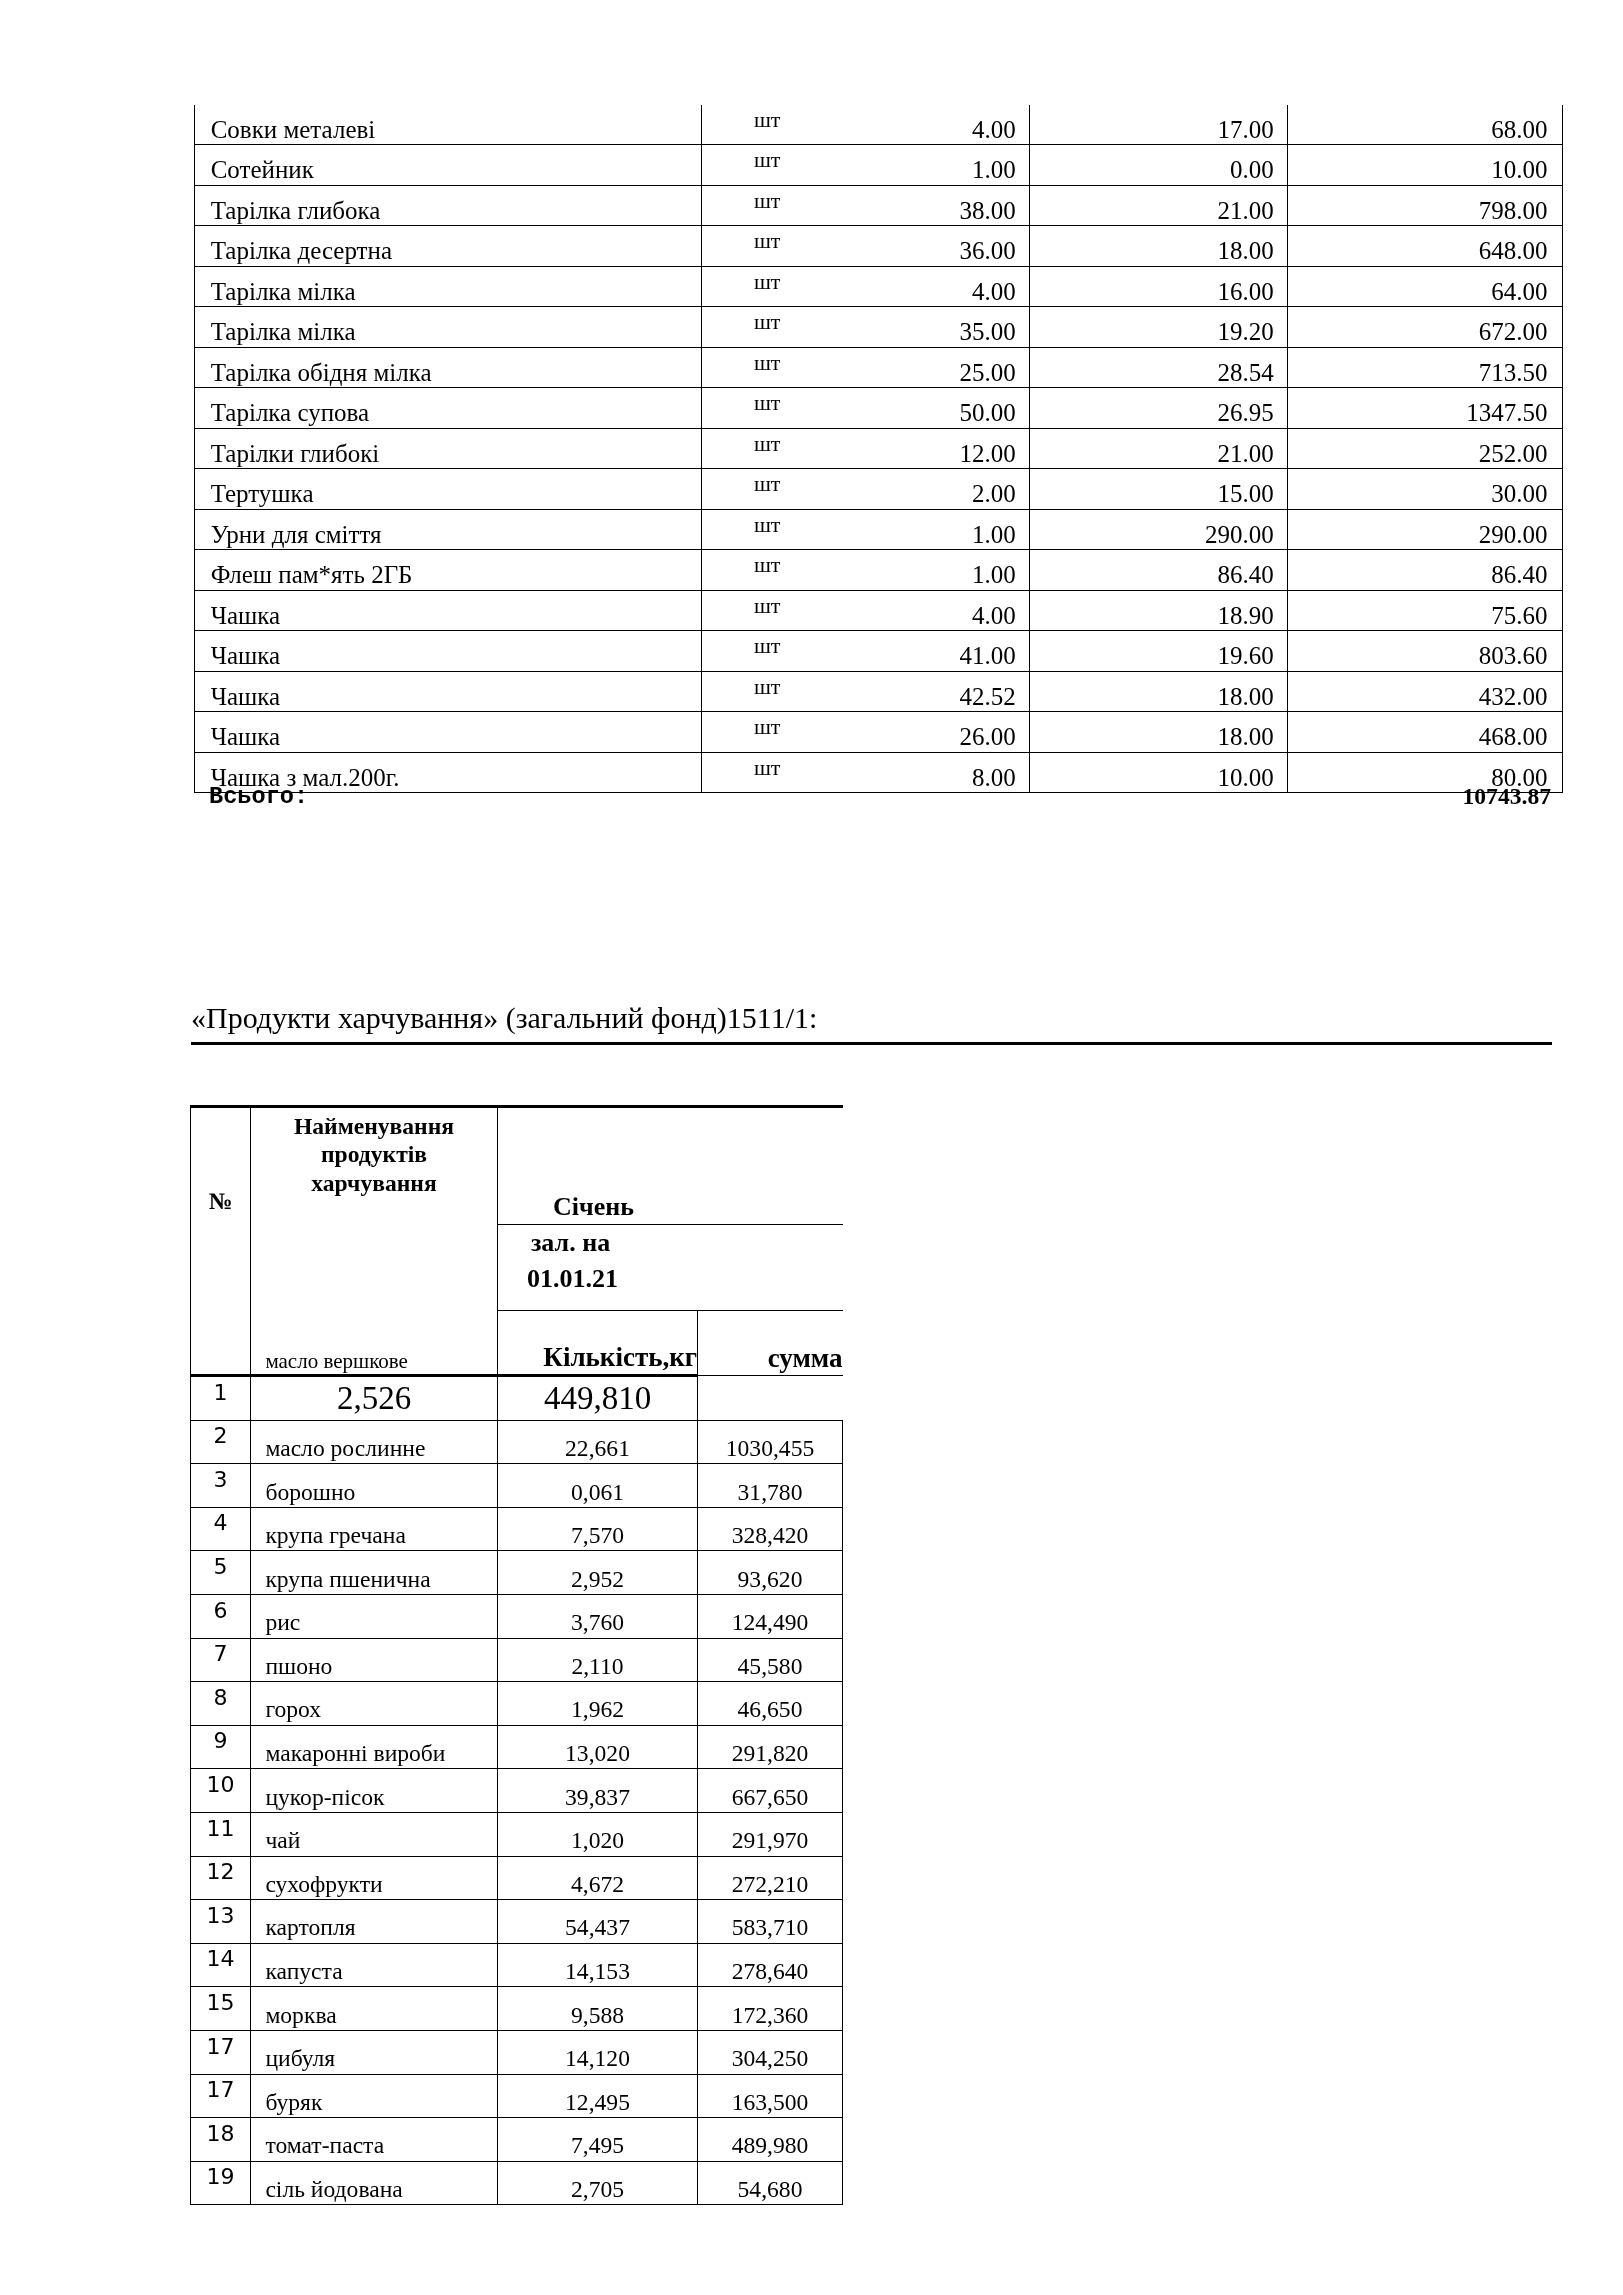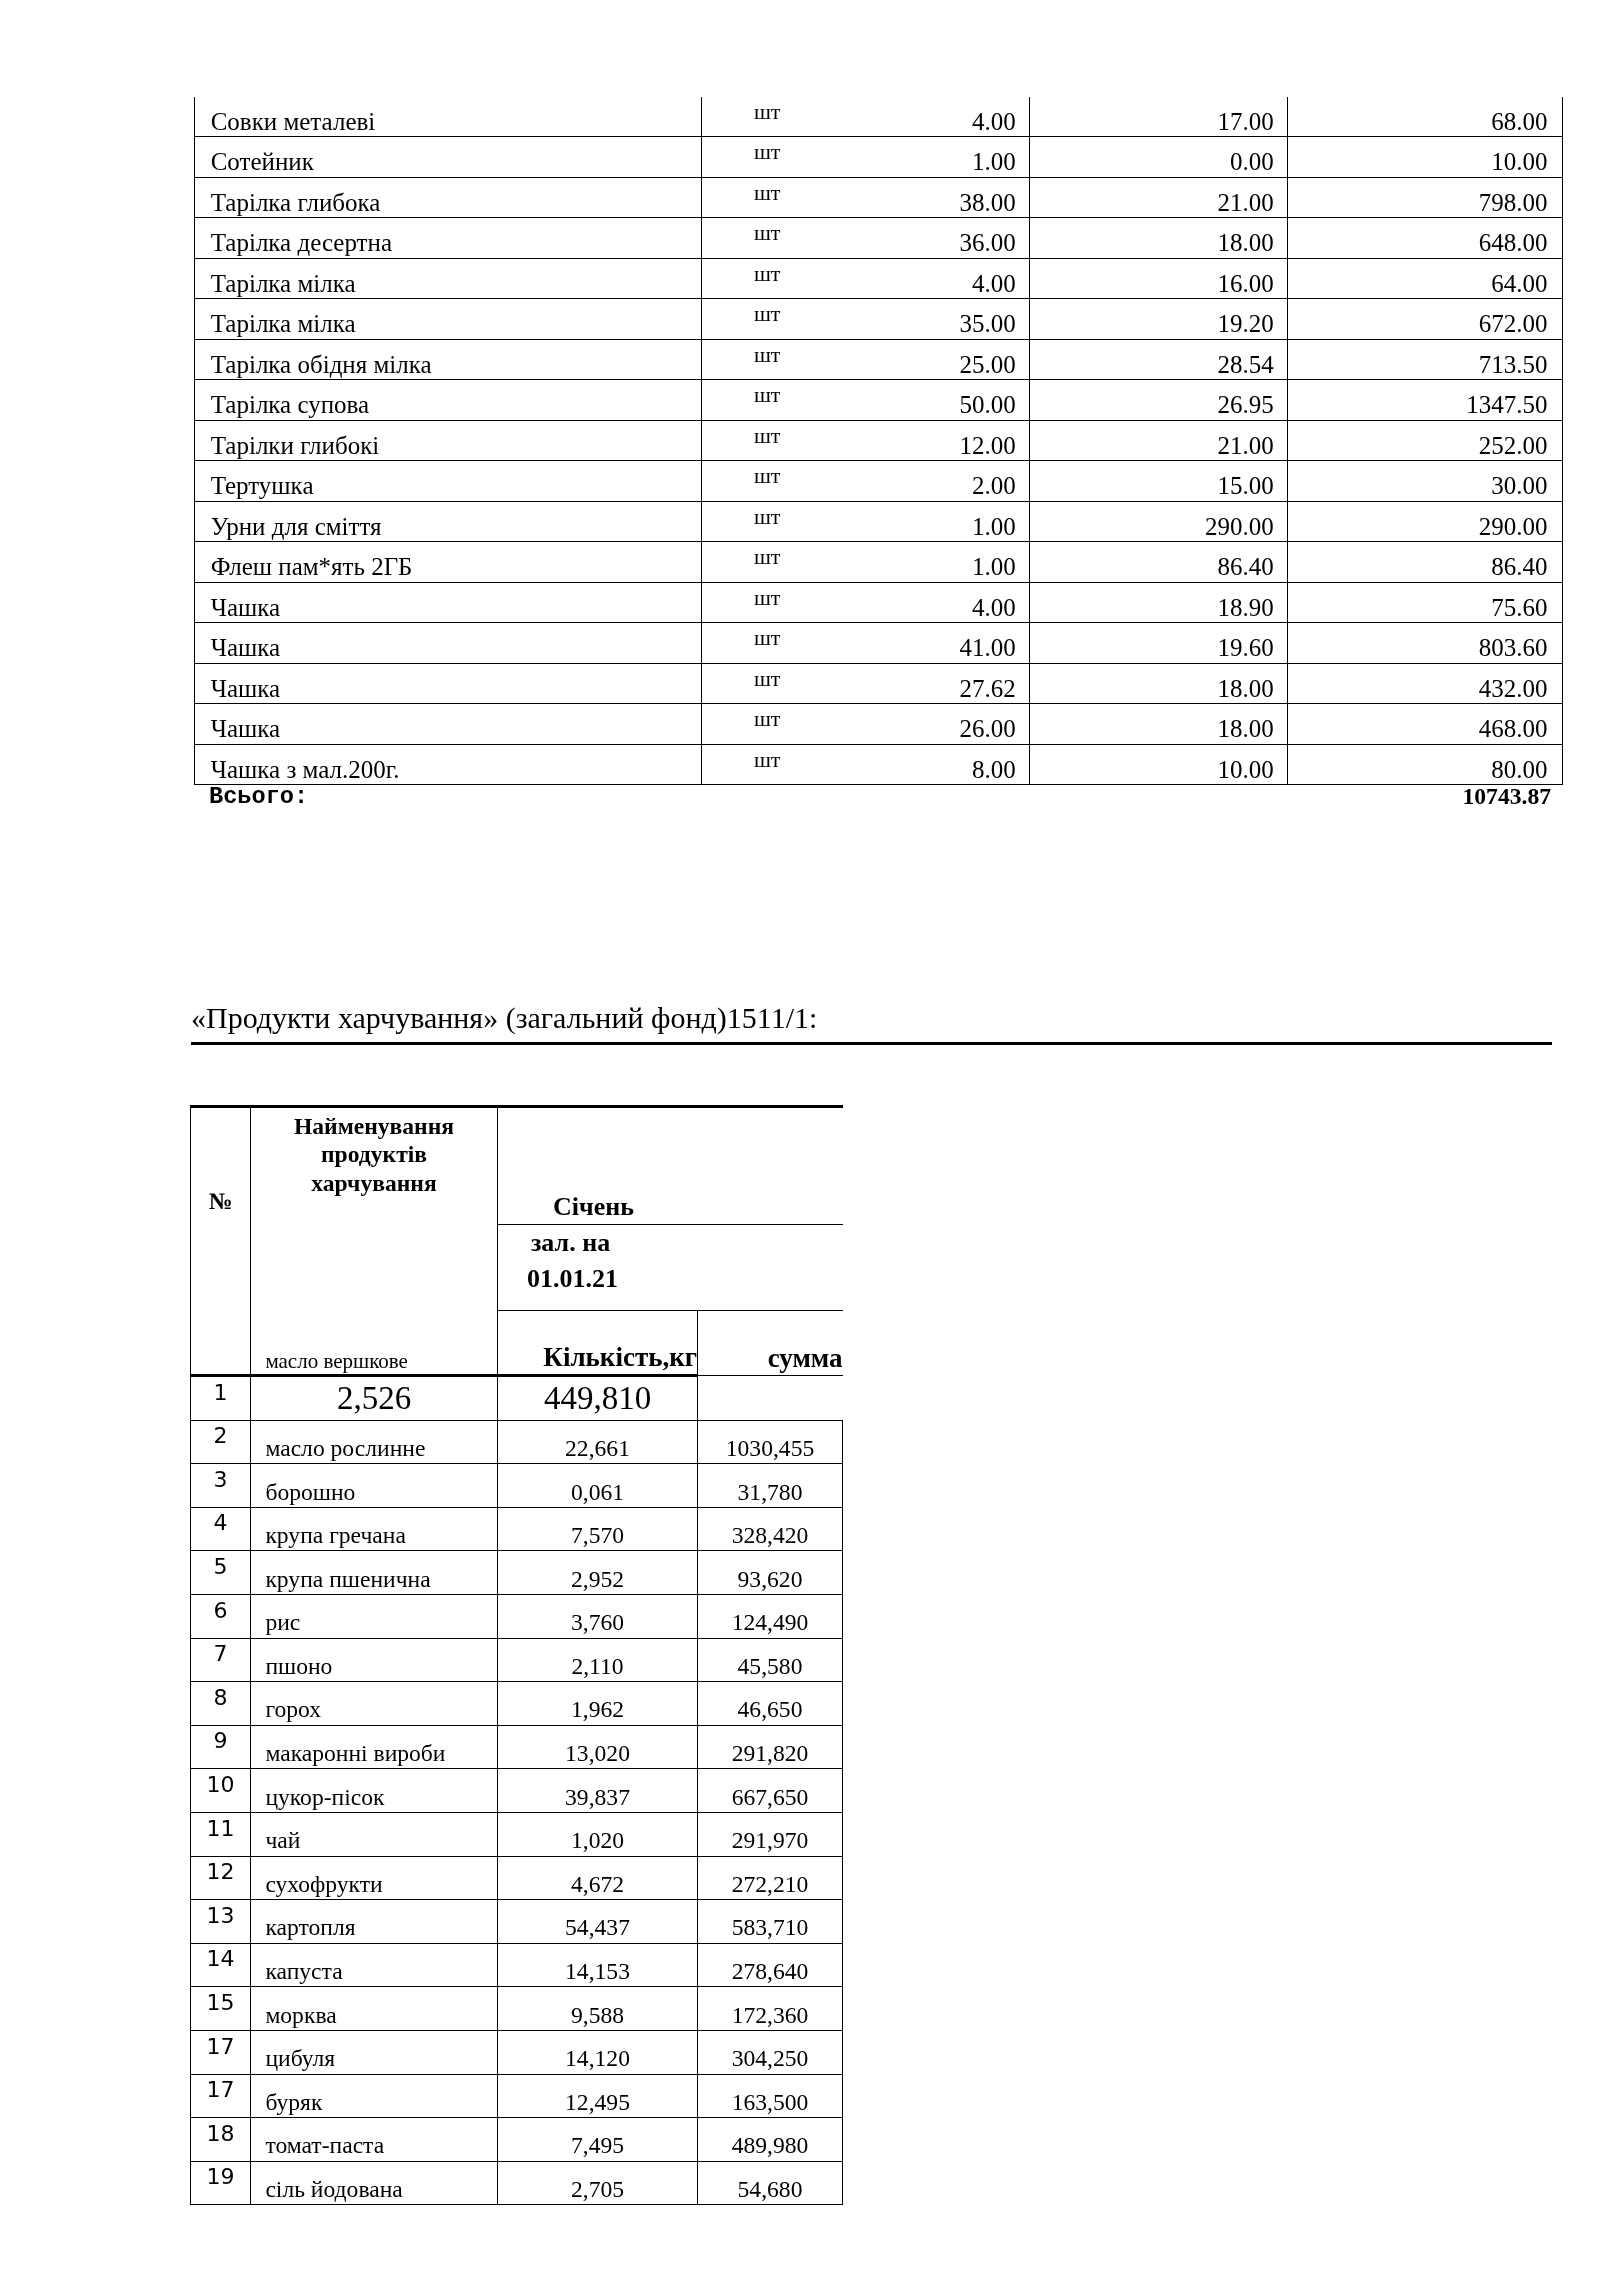--- a/index.html
+++ b/index.html
@@ -2,21 +2,21 @@
 <html style="font-size:10.5px"><head>
 <meta charset="utf-8">
 <style>
   html, body { margin: 0; padding: 0; background: #ffffff; }
   body {
     width: 1623px; height: 2295px; position: relative; overflow: hidden;
     font-family: "Liberation Serif", "DejaVu Serif", serif; color: #000;
   }
   
   .inv-table {
-    position: absolute; left: 194px; top: 97px;
+    position: absolute; left: 194px; top: 105px;
     width: 1369px; border-collapse: collapse;
     table-layout: fixed;
   }
   .inv-table td {
     border: 1.3px solid #000; height: 33px; padding: 0 13px;
     font-size: 25px; line-height: 1; vertical-align: bottom; padding-bottom: 2.6px;
   }
   .inv-table tr:first-child td { border-top: none; }
   .inv-table td.c-name { width: 477px; text-align: left; padding-left: 15.7px; }
   .inv-table td.c-unit { width: 105px; border-right: none; text-align: center; vertical-align: top; padding-top: 3.9px; font-size: 22px; }
@@ -172,21 +172,21 @@
       <tr>
         <td class="c-name">Чашка</td>
         <td class="c-unit">шт</td>
         <td class="c-qty">41.00</td>
         <td class="c-price">19.60</td>
         <td class="c-sum">803.60</td>
       </tr>
       <tr>
         <td class="c-name">Чашка</td>
         <td class="c-unit">шт</td>
-        <td class="c-qty">27.62</td>
+        <td class="c-qty">42.52</td>
         <td class="c-price">18.00</td>
         <td class="c-sum">432.00</td>
       </tr>
       <tr>
         <td class="c-name">Чашка</td>
         <td class="c-unit">шт</td>
         <td class="c-qty">26.00</td>
         <td class="c-price">18.00</td>
         <td class="c-sum">468.00</td>
       </tr>

